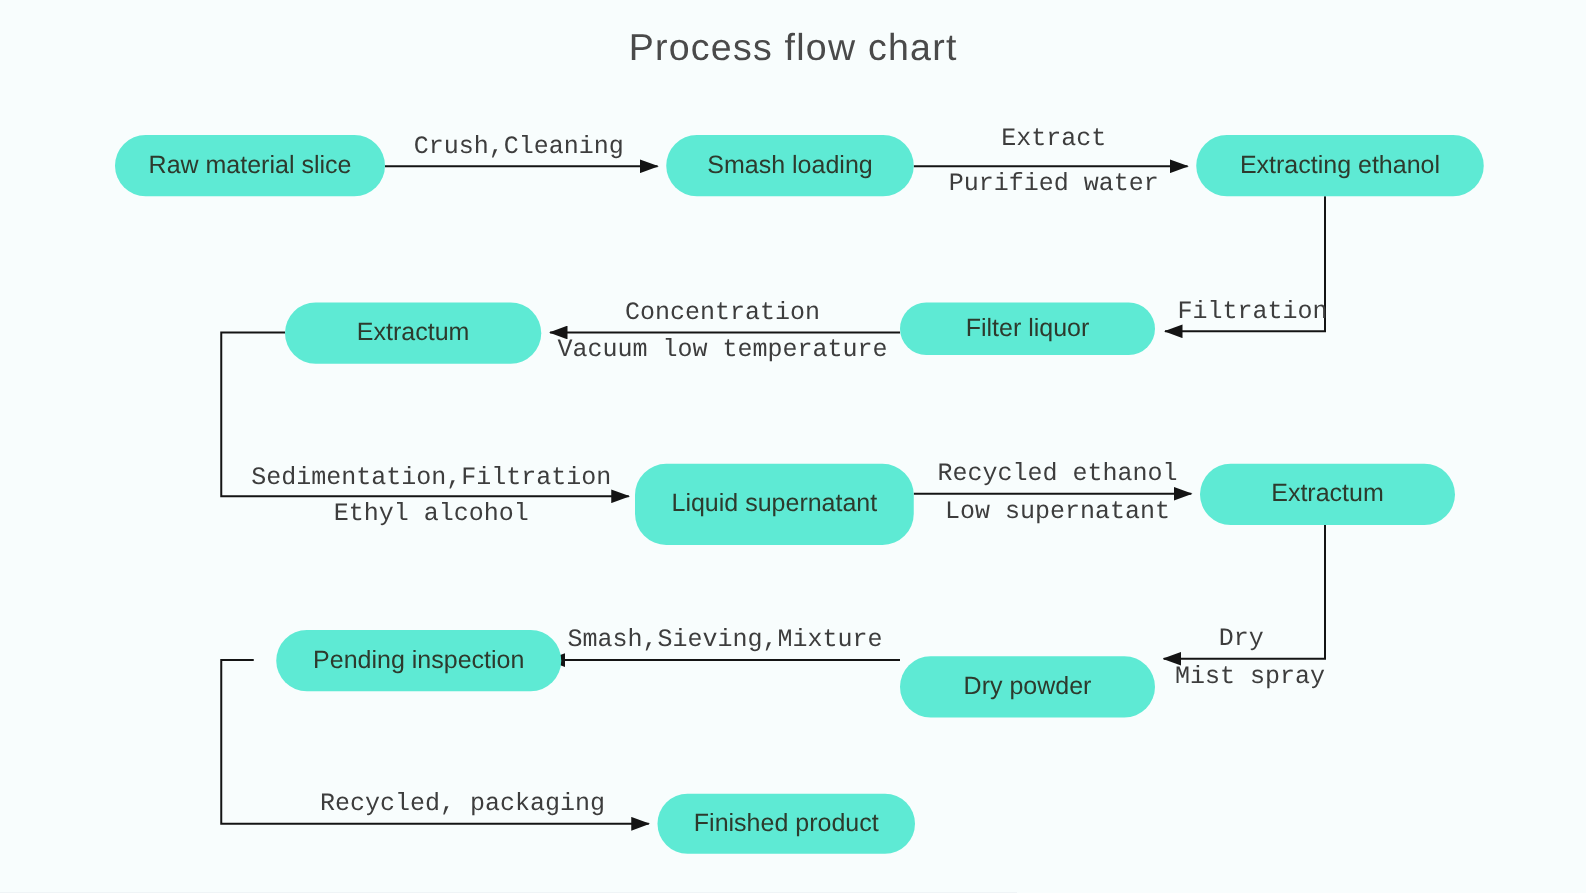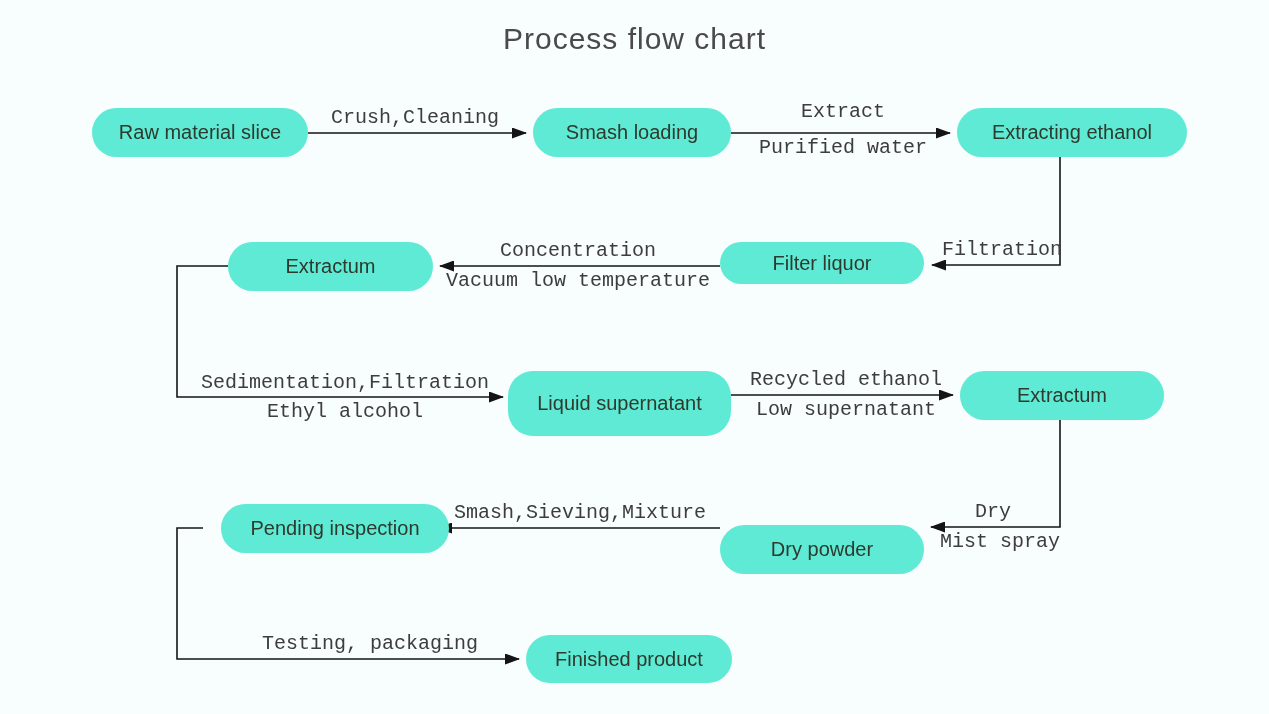--- a/index.html
+++ b/index.html
@@ -109,15 +109,15 @@
   <div class="elabel" style="left:345px;  top:399px;">Ethyl alcohol</div>
 
   <div class="elabel" style="left:846px;  top:367px;">Recycled ethanol</div>
   <div class="elabel" style="left:846px;  top:397px;">Low supernatant</div>
 
   <div class="elabel" style="left:993px;  top:499px;">Dry</div>
   <div class="elabel" style="left:1000px; top:529px;">Mist spray</div>
 
   <div class="elabel" style="left:580px;  top:500px;">Smash,Sieving,Mixture</div>
 
-  <div class="elabel" style="left:370px;  top:631px;">Testing, packaging</div>
+  <div class="elabel" style="left:370px;  top:631px;">Recycled, packaging</div>
 
 </div>
 
 </body></html>

